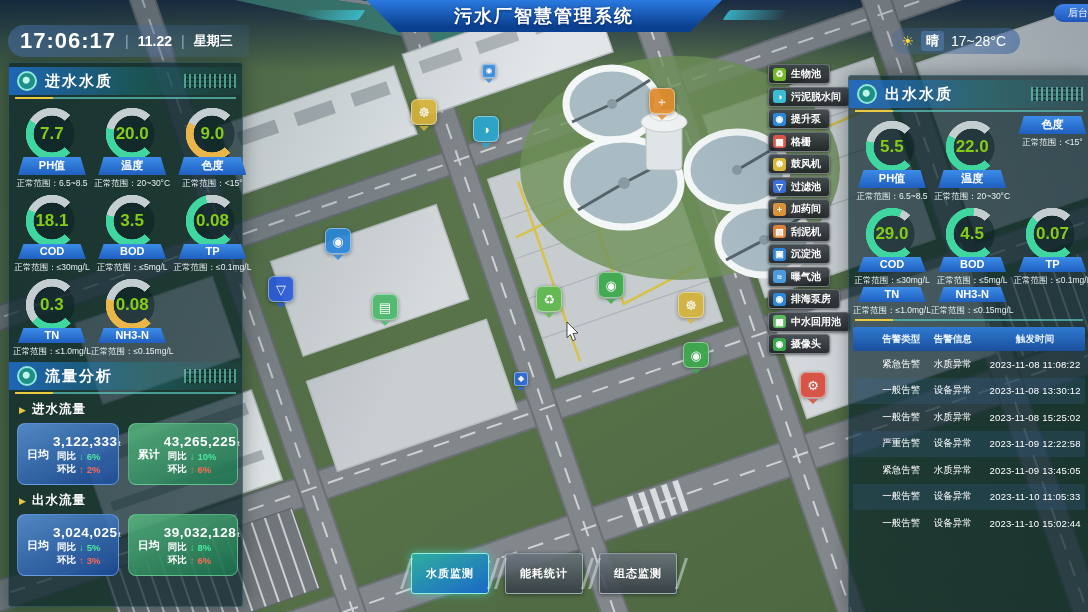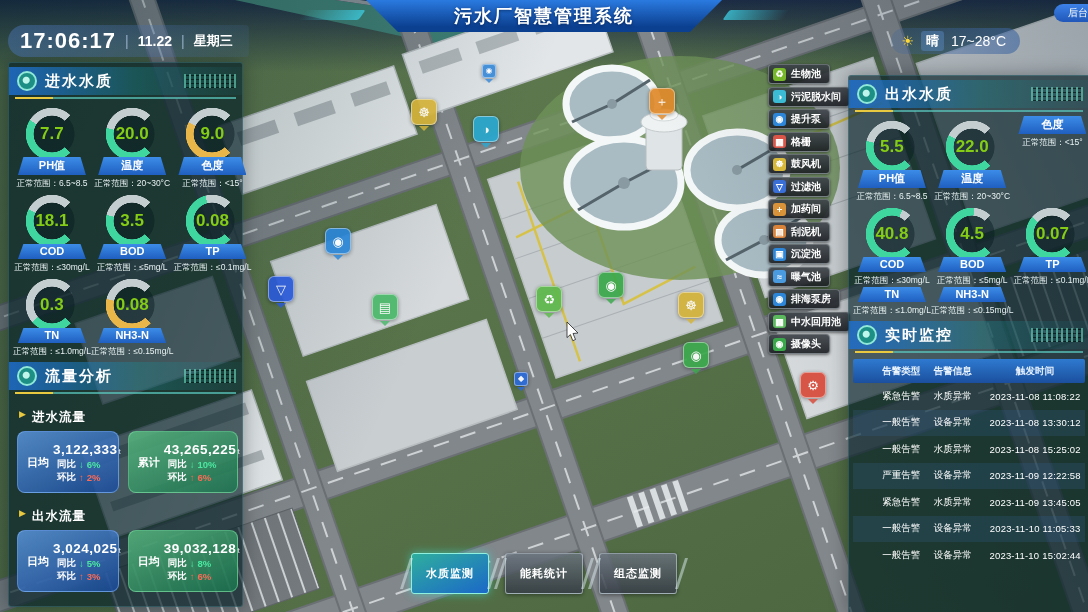--- a/index.html
+++ b/index.html
@@ -75,21 +75,21 @@
     font-size:17px;font-weight:bold;color:#84cc16;z-index:2;}
   .gwrap{position:relative;width:54px;height:54px;}
   .dial-label{margin-top:-4px;min-width:56px;text-align:center;font-size:11px;font-weight:bold;
     padding:1px 6px 2px 6px;color:#fff;
     background:linear-gradient(180deg,#3c8ce8,#1f5fc0);
     clip-path:polygon(8% 0,92% 0,100% 100%,0 100%);}
   .dial-range{margin-top:3px;font-size:8.5px;color:#e8f2f2;white-space:nowrap;}
   
   .fsub{display:flex;align-items:center;gap:6px;margin:7px 0 5px 10px;}
   .fsub .arr{color:#e8c93f;font-size:9px;}
-  .fsub .ftext{font-size:12.5px;font-weight:bold;letter-spacing:1px;margin-top:8px;}
+  .fsub .ftext{font-size:12.5px;font-weight:bold;letter-spacing:1px;}
   .frow{display:flex;gap:9px;padding:0 8px;}
   .fcard{flex:1;height:62px;border-radius:8px;display:flex;align-items:center;
     padding:4px 8px 4px 9px;box-sizing:border-box;}
   .fcard.blue{background:linear-gradient(155deg,rgba(90,150,220,.85),rgba(25,75,160,.8));
     border:1px solid rgba(130,180,255,.55);}
   .fcard.green{background:linear-gradient(155deg,rgba(90,190,130,.8),rgba(25,120,80,.78));
     border:1px solid rgba(130,230,170,.5);}
   .fcard .tag{font-size:11px;font-weight:bold;flex:0 0 auto;margin-right:4px;}
   .fcard .body{flex:1;display:flex;flex-direction:column;align-items:flex-end;}
   .fcard .val{font-size:13.5px;font-weight:bold;letter-spacing:.5px;}
@@ -524,21 +524,21 @@
       <div class="dial-range">正常范围：20~30°C</div>
     </div>
     <div class="gauge">
       <div class="dial-label">色度</div>
       <div class="dial-range">正常范围：&lt;15°</div>
     </div>
     <div class="gauge">
       <div class="gwrap">
           <div class="dial-bg"></div>
           <div class="dial" style="--c: #3fd6a0; --p: 0.92; --t: #c4cdd0;"></div>
-          <div class="dial-val">40.8</div>
+          <div class="dial-val">29.0</div>
         </div>
       <div class="dial-label">COD</div>
       <div class="dial-range">正常范围：≤30mg/L</div>
     </div>
     <div class="gauge">
       <div class="gwrap">
           <div class="dial-bg"></div>
           <div class="dial" style="--c: #3fd6a0; --p: 0.85; --t: #c4cdd0;"></div>
           <div class="dial-val">4.5</div>
         </div>
@@ -558,24 +558,20 @@
       <div class="dial-label">TN</div>
       <div class="dial-range">正常范围：≤1.0mg/L</div>
     </div>
     <div class="gauge">
       <div class="dial-label">NH3-N</div>
       <div class="dial-range">正常范围：≤0.15mg/L</div>
     </div>
     <div></div>
   </div>
 
-  <div class="phead">
-    <span class="emblem"></span>
-    <span class="ptitle">实时监控</span>
-  </div>
   <div class="pline"></div>
 
   <div class="atable">
     <div class="arow head">
       <span class="ac1">告警类型</span>
       <span class="ac2">告警信息</span>
       <span class="ac3">触发时间</span>
     </div>
     <div class="arow">
       <span class="ac1">紧急告警</span>

